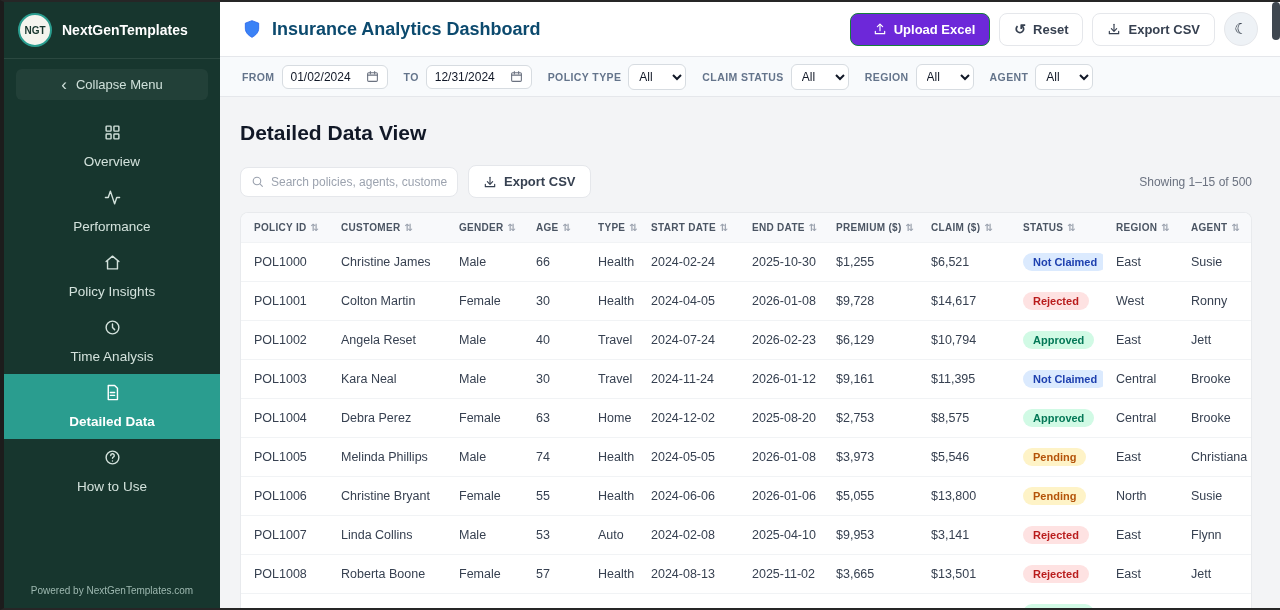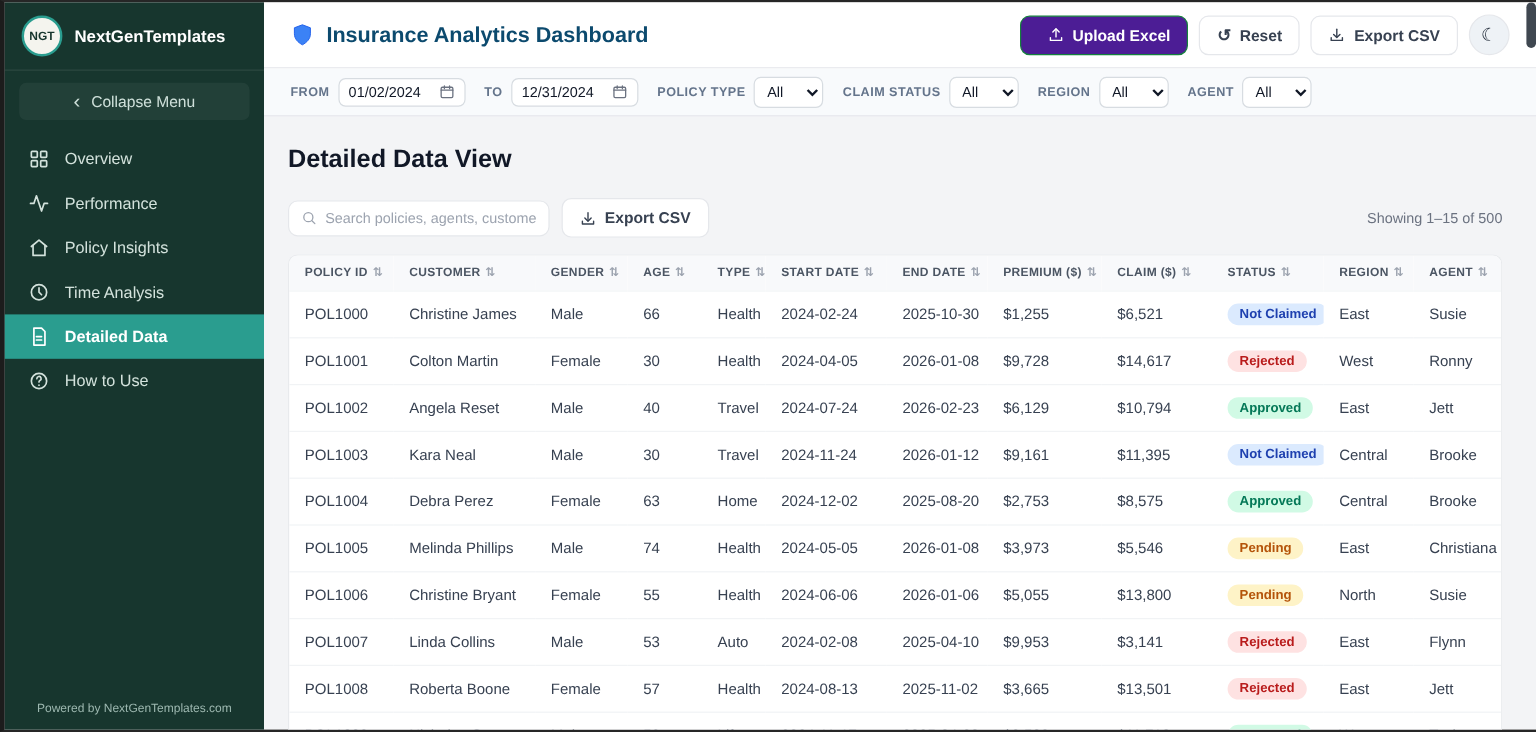--- a/index.html
+++ b/index.html
@@ -11,38 +11,38 @@
   
   .sidebar{width:216px;flex-shrink:0;background:#17362e;color:#e6efe9;display:flex;flex-direction:column;}
   .brand{display:flex;align-items:center;gap:10px;padding:11px 14px;border-bottom:1px solid rgba(255,255,255,.09);}
   .logo{width:34px;height:34px;border-radius:50%;background:#f4f4ee;color:#17362e;display:flex;
     align-items:center;justify-content:center;font-weight:bold;font-size:10px;border:2px solid #2a9d8f;flex-shrink:0;}
   .brand-name{font-weight:bold;font-size:14px;color:#ffffff;white-space:nowrap;}
   .collapse{margin:10px 12px 6px;padding:7px 10px;background:rgba(255,255,255,.05);border-radius:6px;
     font-size:13px;color:#cfe0da;display:flex;align-items:center;justify-content:center;gap:9px;cursor:pointer;}
   .collapse .chev{font-size:17px;line-height:1;color:#cfe0da;}
   .nav{margin-top:8px;display:flex;flex-direction:column;}
-  .nav-item{display:flex;align-items:center;gap:13px;padding:10px 20px;font-size:13.5px;color:#d3e2dc;cursor:pointer;}
+  .nav-item{display:flex;align-items:center;gap:13px;padding:10px 20px;font-size:13.5px;color:#d3e2dc;cursor:pointer;flex-direction:column;}
   .nav-item svg{width:17px;height:17px;stroke:currentColor;fill:none;stroke-width:2;stroke-linecap:round;stroke-linejoin:round;flex-shrink:0;}
   .nav-item.active{background:#2a9d8f;color:#ffffff;font-weight:bold;}
   .sidebar-footer{margin-top:auto;padding:12px 8px;font-size:10px;color:#9db8b0;text-align:center;}
 
   
   .content{flex:1;display:flex;flex-direction:column;min-width:0;}
 
   .header{height:55px;background:#ffffff;border-bottom:1px solid #e5e7eb;display:flex;align-items:center;
     padding:0 22px;gap:10px;flex-shrink:0;}
   .shield{width:20px;height:20px;flex-shrink:0;}
   .title{font-size:18px;font-weight:bold;color:#0c4a6e;white-space:nowrap;}
   .header-actions{margin-left:auto;display:flex;gap:9px;align-items:center;}
   .btn{display:inline-flex;align-items:center;gap:7px;font-size:13px;font-weight:600;border-radius:8px;
     padding:8px 14px;cursor:pointer;border:1px solid #e5e7eb;background:#fff;color:#374151;white-space:nowrap;}
   .btn svg{width:14px;height:14px;stroke:currentColor;fill:none;stroke-width:2;stroke-linecap:round;stroke-linejoin:round;}
   .btn .glyph{font-size:14px;line-height:1;}
-  .btn.primary{background:#4c1d95;border-color:#15803d;color:#ffffff;padding-left:22px;}
+  .btn.primary{background:#6d28d9;border-color:#15803d;color:#ffffff;padding-left:22px;}
   .mode-toggle{width:34px;height:34px;border-radius:50%;background:#eef2f6;border:1px solid #e5e7eb;
     display:flex;align-items:center;justify-content:center;cursor:pointer;font-size:15px;color:#1f2937;}
 
   .filterbar{height:40px;background:#f8fafc;border-bottom:1px solid #e5e7eb;display:flex;align-items:center;
     gap:16px;padding:0 22px;flex-shrink:0;}
   .filter{display:flex;align-items:center;gap:7px;}
   .filter-label{font-size:10.5px;font-weight:bold;color:#64748b;letter-spacing:.4px;white-space:nowrap;}
   .date-box{display:flex;align-items:center;justify-content:space-between;gap:6px;background:#fff;
     border:1px solid #d7dce1;border-radius:6px;padding:4px 8px;font-size:12px;color:#111827;width:106px;cursor:pointer;}
   .date-box svg{width:13px;height:13px;stroke:#6b7280;fill:none;stroke-width:2;stroke-linecap:round;}

